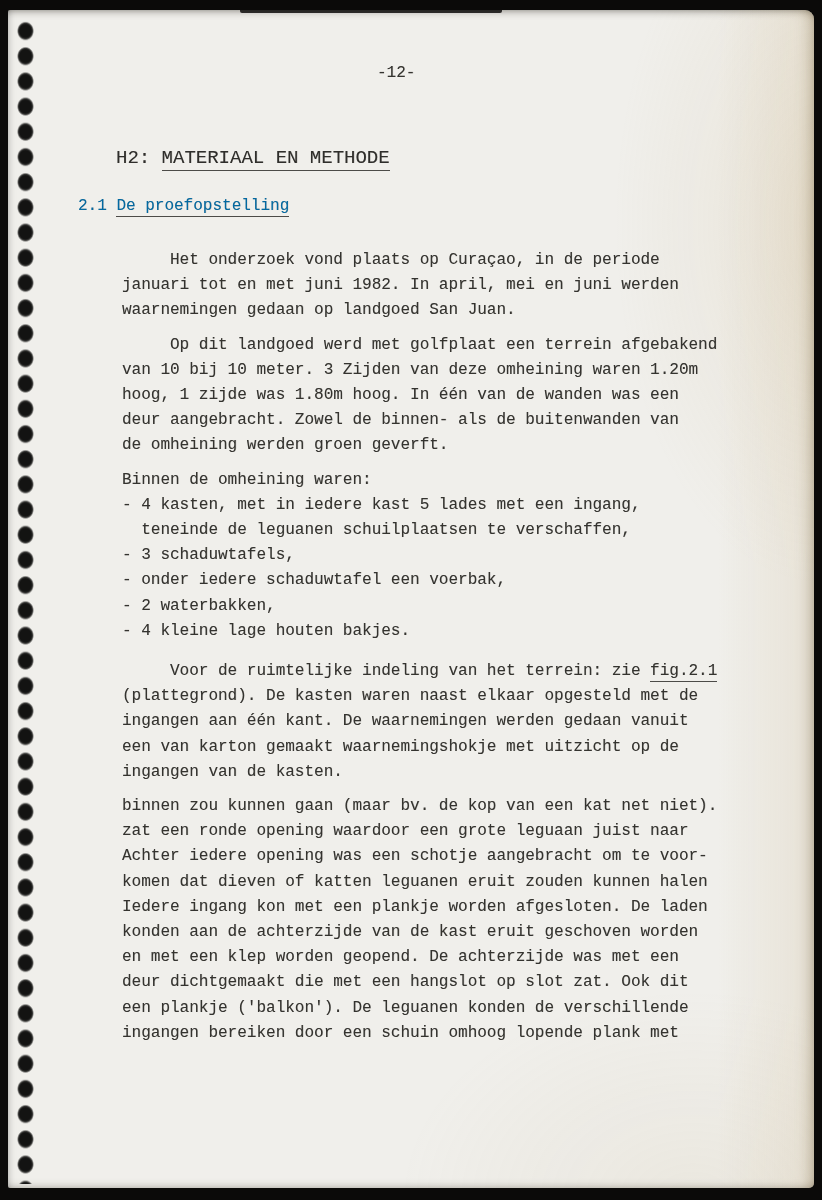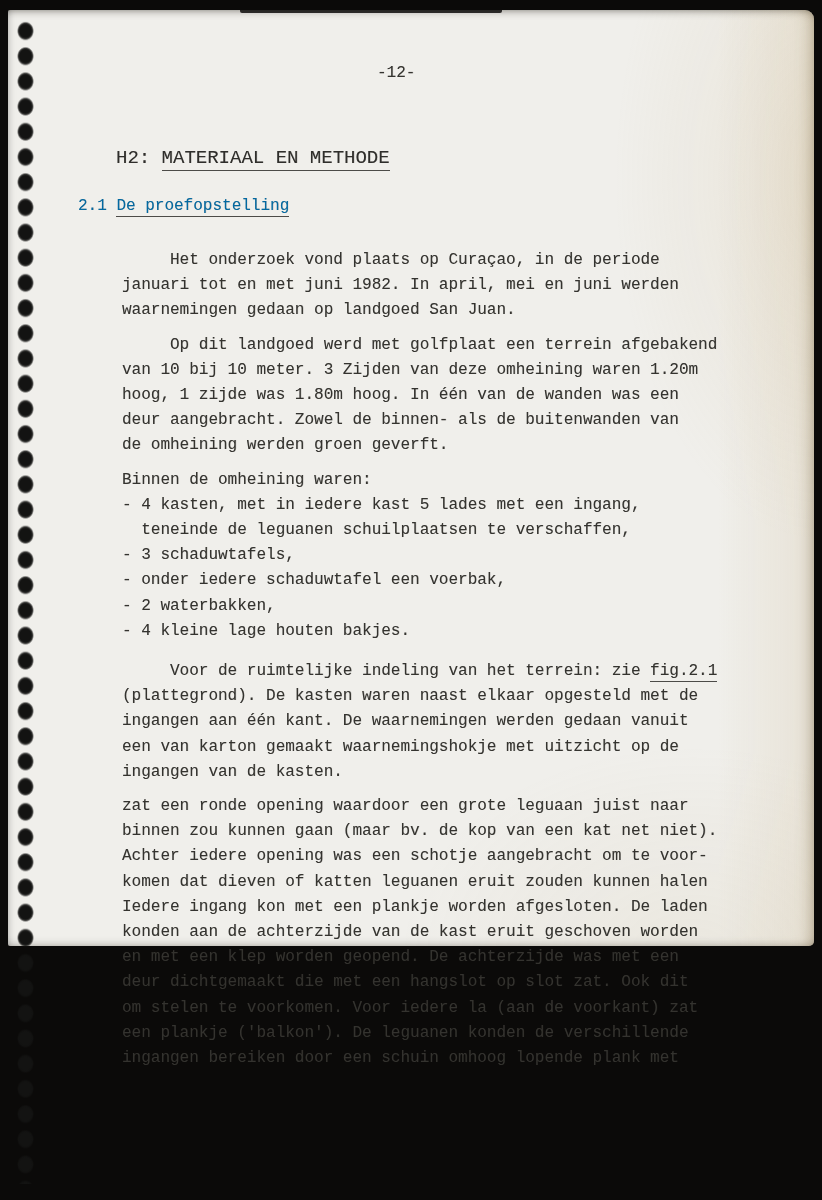--- a/index.html
+++ b/index.html
@@ -9,21 +9,21 @@
     height: 1200px;
     background: #0b0a09;
     position: relative;
     overflow: hidden;
   }
   .page {
     position: absolute;
     left: 8px;
     top: 10px;
     width: 806px;
-    height: 936px;
+    height: 1178px;
     background: #f0efeb;
     border-radius: 2px 9px 5px 2px;
     box-shadow:
       inset -10px 0 16px -9px rgba(95, 75, 40, 0.50),
       inset 0 7px 10px -8px rgba(0, 0, 0, 0.55),
       inset 0 -7px 10px -8px rgba(0, 0, 0, 0.30),
       inset 6px 0 9px -7px rgba(0, 0, 0, 0.35);
   }
   
   .page::before {
@@ -136,26 +136,25 @@
         <div class="line">- 4 kleine lage houten bakjes.</div>
       </div>
       <div class="paragraph gap">
         <div class="line"><span>     Voor de ruimtelijke indeling van het terrein: zie </span><span class="u">fig.2.1</span></div>
         <div class="line">(plattegrond). De kasten waren naast elkaar opgesteld met de</div>
         <div class="line">ingangen aan één kant. De waarnemingen werden gedaan vanuit</div>
         <div class="line">een van karton gemaakt waarnemingshokje met uitzicht op de</div>
         <div class="line">ingangen van de kasten.</div>
       </div>
       <div class="paragraph">
+        <div class="line">binnen zou kunnen gaan (maar bv. de kop van een kat net niet).</div>
         <div class="line">zat een ronde opening waardoor een grote leguaan juist naar</div>
-        <div class="line">binnen zou kunnen gaan (maar bv. de kop van een kat net niet).</div>
         <div class="line">Achter iedere opening was een schotje aangebracht om te voor-</div>
         <div class="line">komen dat dieven of katten leguanen eruit zouden kunnen halen</div>
         <div class="line">Iedere ingang kon met een plankje worden afgesloten. De laden</div>
         <div class="line">konden aan de achterzijde van de kast eruit geschoven worden</div>
         <div class="line">en met een klep worden geopend. De achterzijde was met een</div>
         <div class="line">deur dichtgemaakt die met een hangslot op slot zat. Ook dit</div>
-        <div class="line">om stelen te voorkomen. Voor iedere la (aan de voorkant) zat</div>
         <div class="line">een plankje ('balkon'). De leguanen konden de verschillende</div>
         <div class="line">ingangen bereiken door een schuin omhoog lopende plank met</div>
       </div>
     </div>
 </div>
 
 </body></html>

